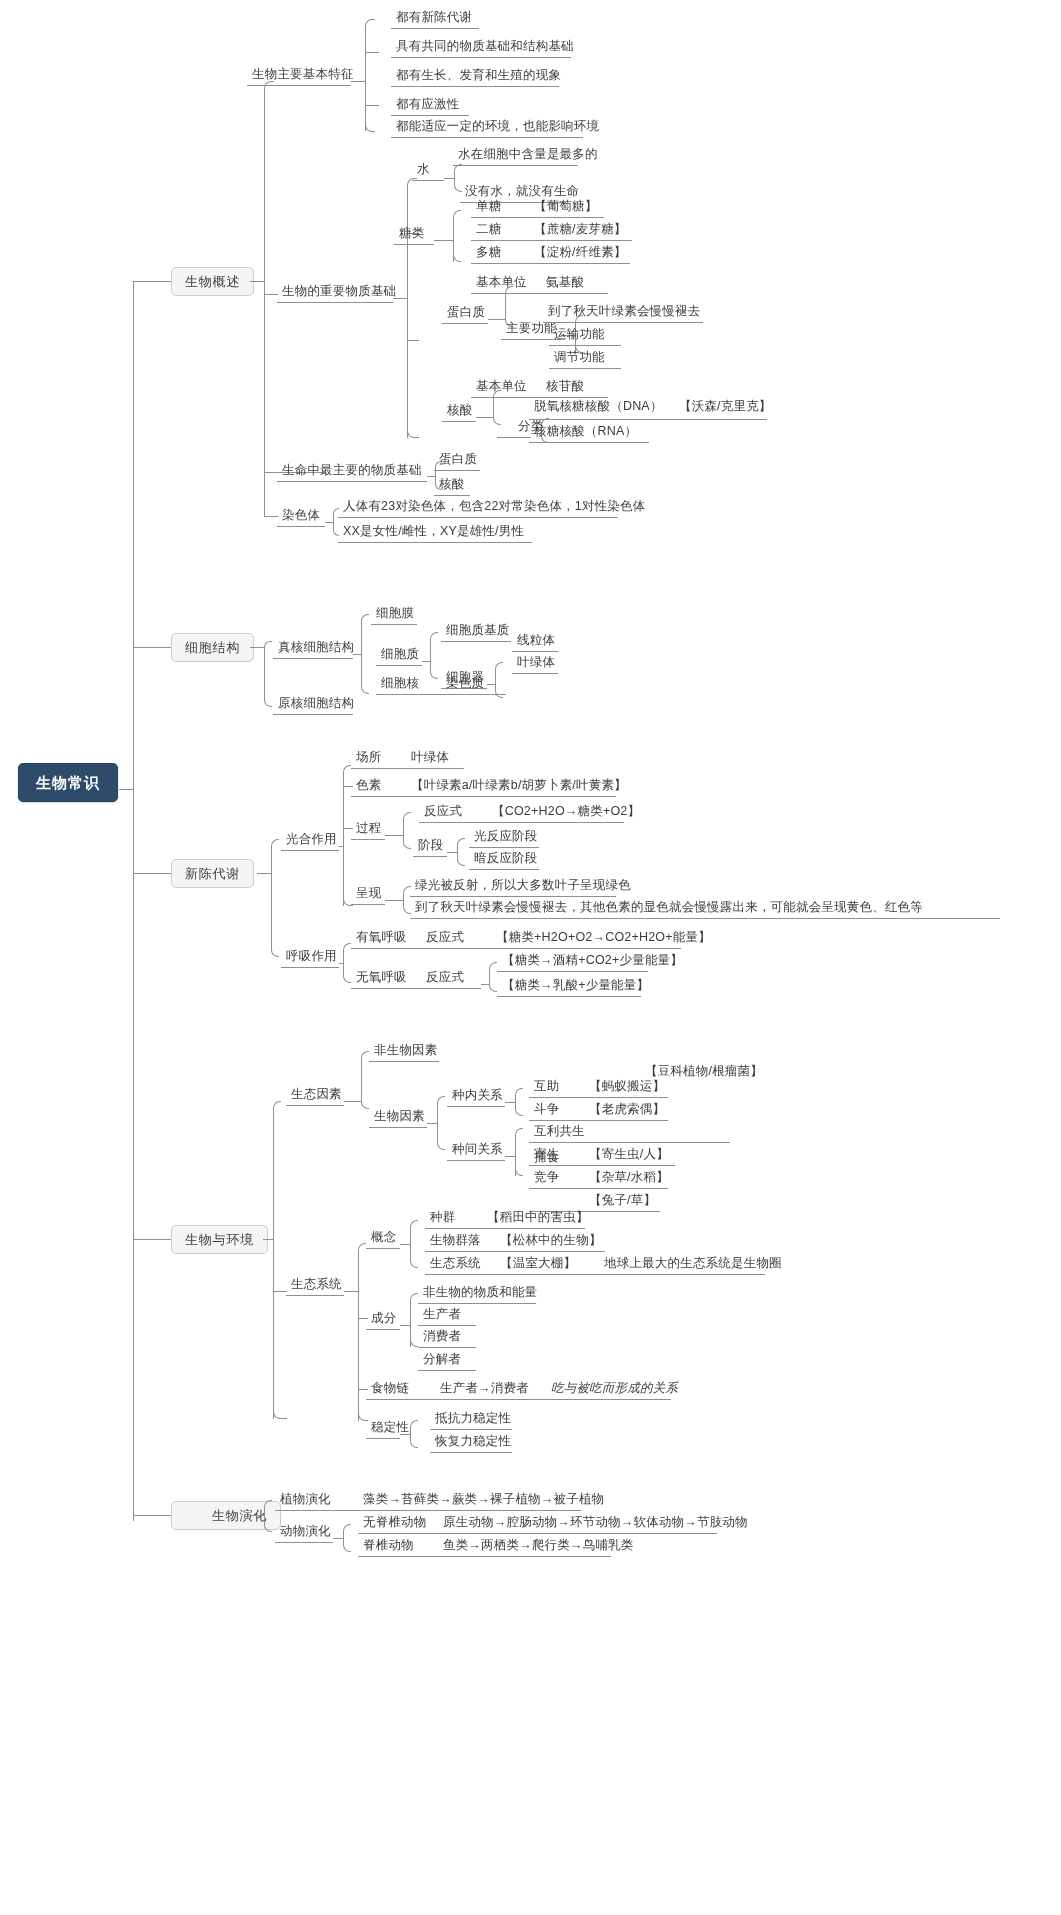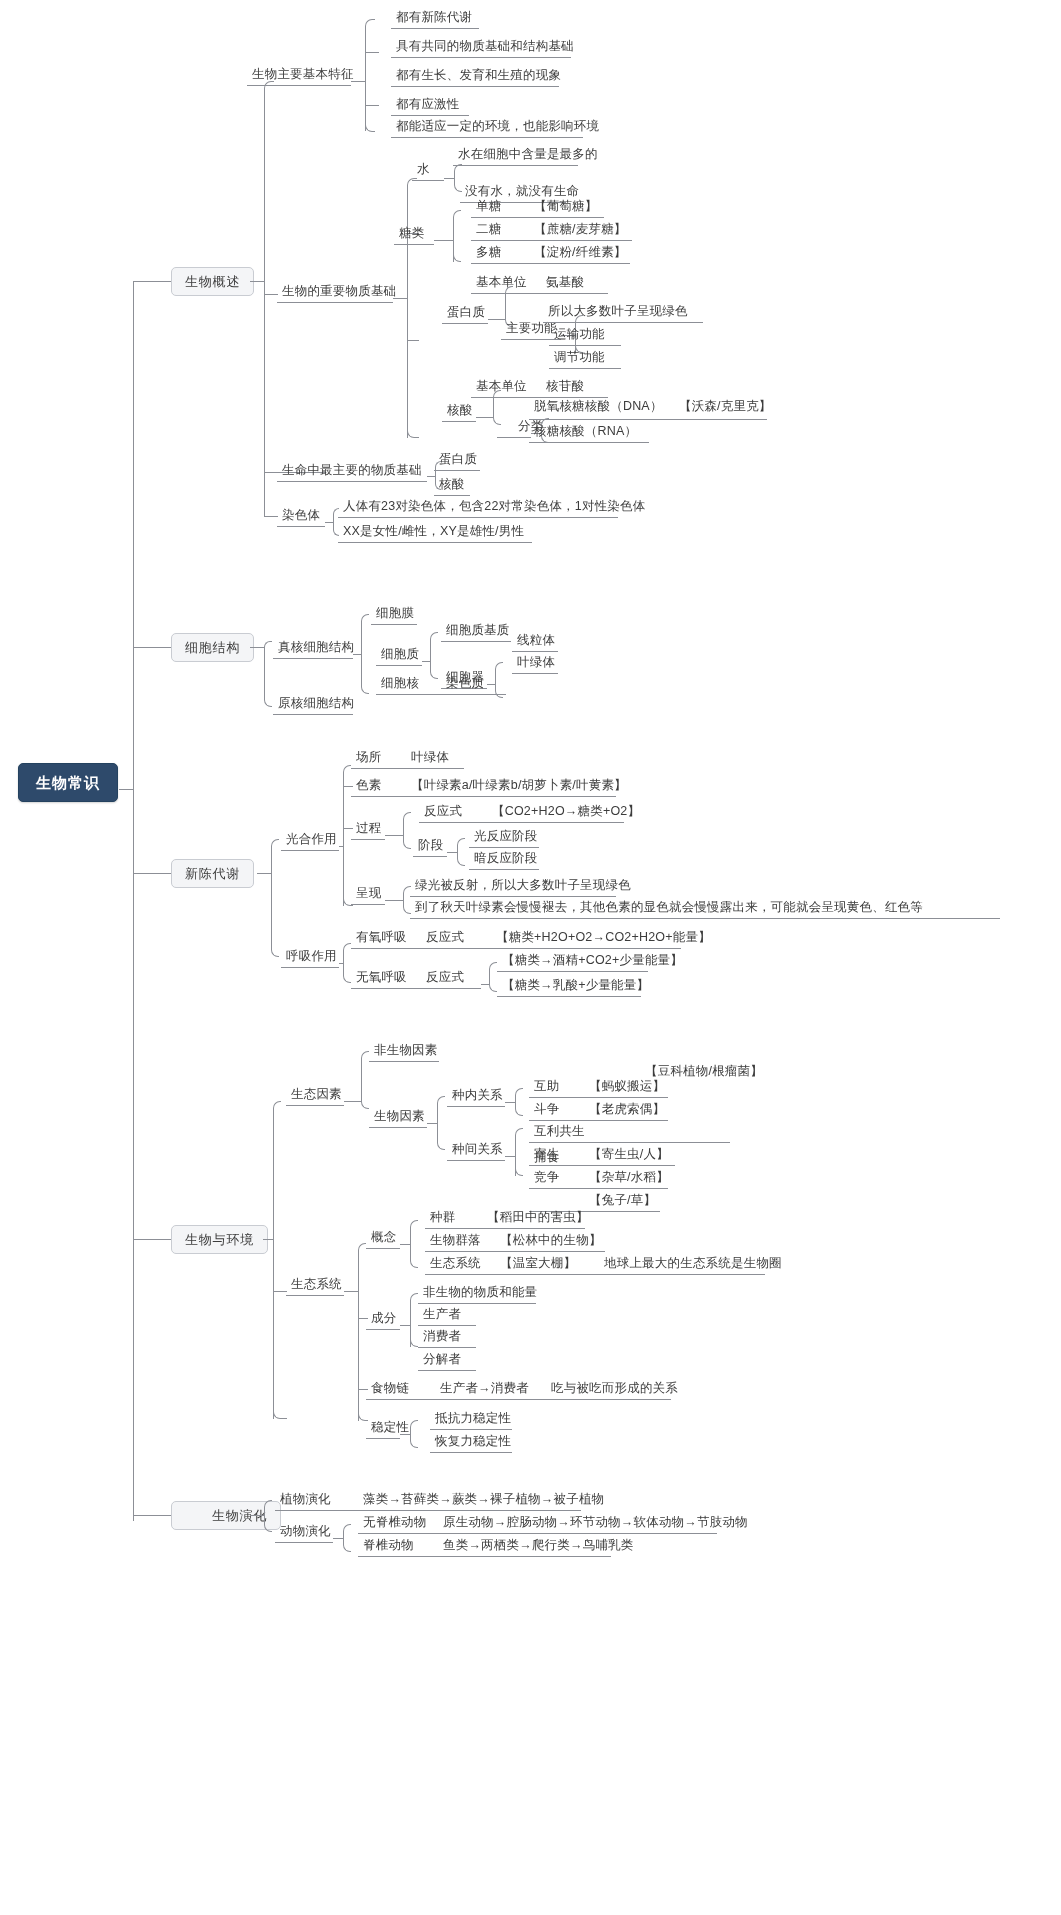--- a/index.html
+++ b/index.html
@@ -187,21 +187,21 @@
   <div class="node plain" style="left:543px; top:276px;">氨基酸</div>
   <div class="underline" style="left:471px; top:293px; width:137px;"></div>
 
   <div class="node plain" style="left:503px; top:322px;">主要功能</div>
   <div class="underline" style="left:501px; top:339px; width:60px;"></div>
   <div class="ln h" style="left:561px; top:335px; width:14px;"></div>
   <div class="elbow tl" style="left:575px; top:315px; width:8px; height:20px;"></div>
   <div class="ln v" style="left:575px; top:335px; height:18px;"></div>
   <div class="elbow bl" style="left:575px; top:345px; width:8px; height:8px;"></div>
 
-  <div class="node plain" style="left:545px; top:305px;">所以大多数叶子呈现绿色</div>
+  <div class="node plain" style="left:545px; top:305px;">到了秋天叶绿素会慢慢褪去</div>
   <div class="underline" style="left:543px; top:322px; width:160px;"></div>
 
   <div class="node plain" style="left:551px; top:328px;">运输功能</div>
   <div class="underline" style="left:549px; top:345px; width:72px;"></div>
 
   <div class="node plain" style="left:551px; top:351px;">调节功能</div>
   <div class="underline" style="left:549px; top:368px; width:72px;"></div>
 
   <div class="node plain" style="left:444px; top:404px;">核酸</div>
   <div class="underline" style="left:442px; top:421px; width:34px;"></div>
@@ -461,21 +461,21 @@
   <div class="underline" style="left:418px; top:1303px; width:118px;"></div>
   <div class="node plain" style="left:420px; top:1308px;">生产者</div>
   <div class="underline" style="left:418px; top:1325px; width:58px;"></div>
   <div class="node plain" style="left:420px; top:1330px;">消费者</div>
   <div class="underline" style="left:418px; top:1347px; width:58px;"></div>
   <div class="node plain" style="left:420px; top:1353px;">分解者</div>
   <div class="underline" style="left:418px; top:1370px; width:58px;"></div>
 
   <div class="node plain" style="left:368px; top:1382px;">食物链</div>
   <div class="node plain" style="left:437px; top:1382px;">生产者→消费者</div>
-  <div class="node plain" style="left:548px; top:1382px;">吃与被吃而形成的关系</div>
+  <div class="node plain" style="left:548px; top:1382px;font-style:italic;">吃与被吃而形成的关系</div>
   <div class="underline" style="left:366px; top:1399px; width:305px;"></div>
 
   <div class="node plain" style="left:368px; top:1421px;">稳定性</div>
   <div class="underline" style="left:366px; top:1438px; width:34px;"></div>
   <div class="ln h" style="left:400px; top:1434px; width:10px;"></div>
   <div class="elbow tl" style="left:410px; top:1420px; width:8px; height:14px;"></div>
   <div class="elbow bl" style="left:410px; top:1434px; width:8px; height:14px;"></div>
 
   <div class="node plain" style="left:432px; top:1412px;">抵抗力稳定性</div>
   <div class="underline" style="left:430px; top:1429px; width:82px;"></div>

